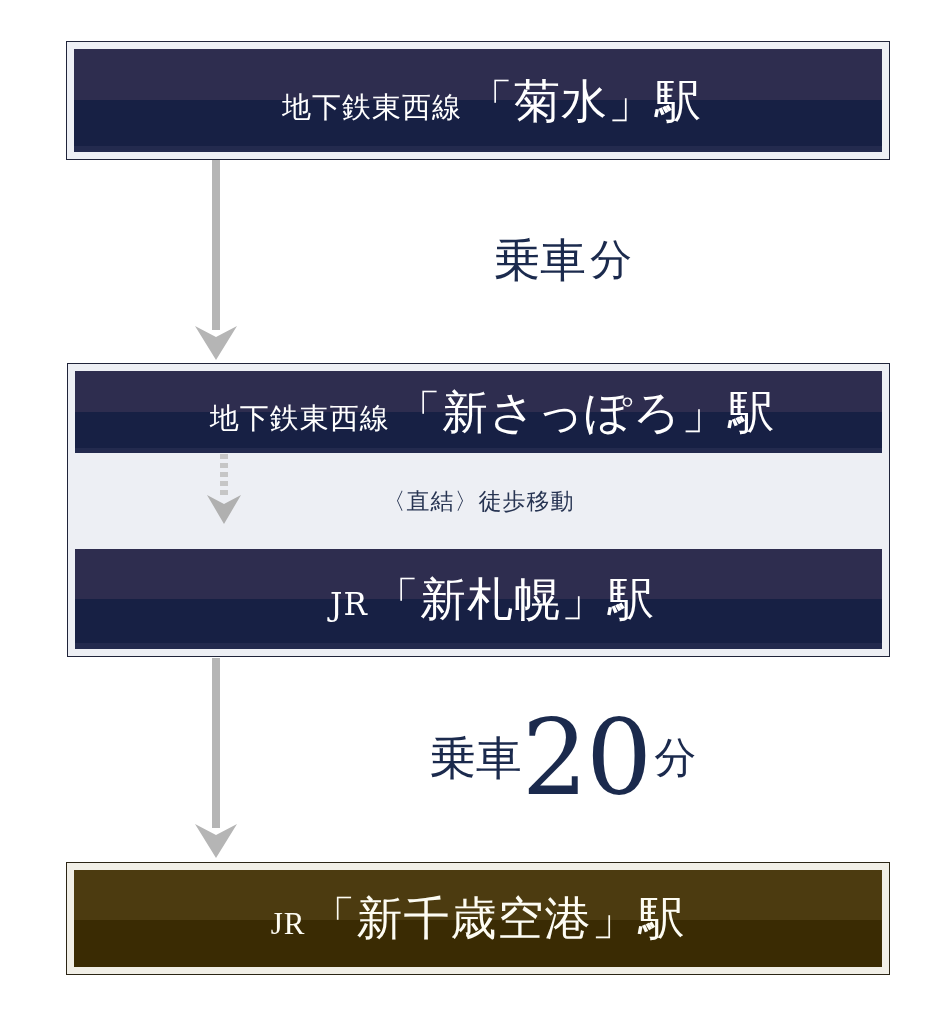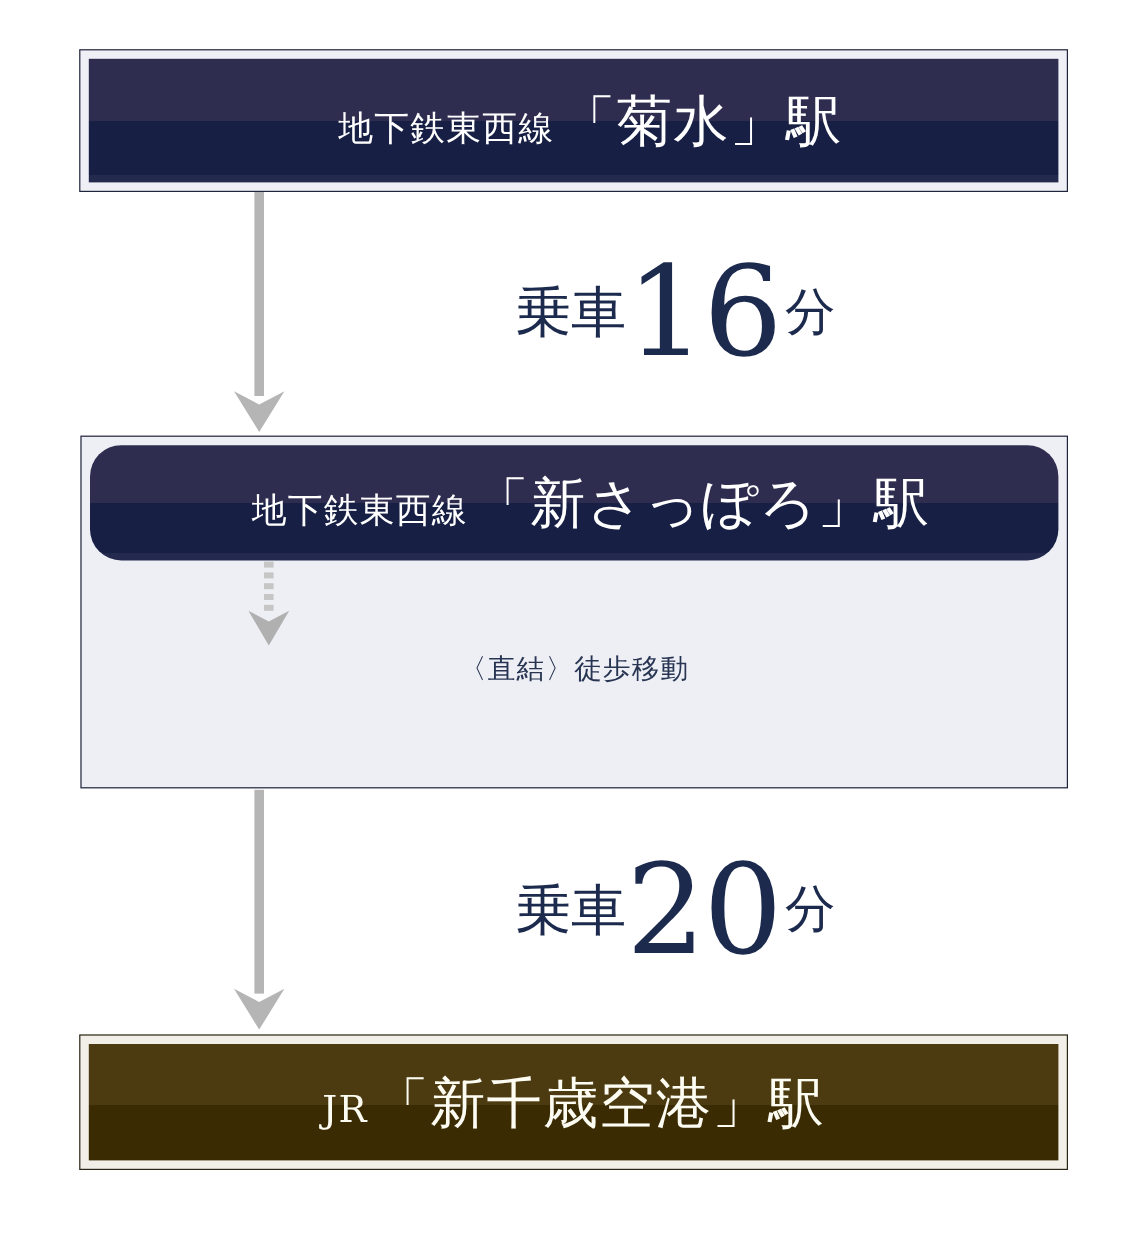--- a/index.html
+++ b/index.html
@@ -6,37 +6,37 @@
   .wrap{
     position:relative;width:948px;height:1031px;background:#ffffff;
     font-family:"DejaVu Serif","Liberation Serif",serif;overflow:hidden;
   }
   
   .station-box{
     position:absolute;left:66px;width:824px;box-sizing:border-box;
     border:1px solid var(--frame-border);padding:7px;
   }
   .station-box.navy-frame{background:var(--frame-bg-navy);}
-  .station-box.gold-frame{background:var(--frame-bg-gold);border-color:var(--frame-border-gold);}
+  .station-box.gold-frame{background:var(--frame-bg-gold);border-color:var(--frame-border-gold);font-family:Liberation Serif, serif;}
   .bar{
     width:100%;height:100%;display:flex;align-items:center;justify-content:center;
     box-sizing:border-box;
   }
   .bar.navy{background:linear-gradient(to bottom,var(--navy-top) 0%,var(--navy-top) 50%,var(--navy-bottom) 50%,var(--navy-bottom) 94%,#232a4e 94%,#232a4e 100%);padding-left:28px;}
   .bar.gold{background:linear-gradient(to bottom,var(--gold-top) 0%,var(--gold-top) 52%,var(--gold-bottom) 52%,var(--gold-bottom) 100%);}
   .bar .txt{white-space:nowrap;}
   .line-label{font-size:29px;line-height:1;color:#ffffff;letter-spacing:1px;}
   .line-label.latin{font-size:31px;}
   .station-label{font-size:46px;line-height:1;color:#ffffff;letter-spacing:1px;}
   .gold .line-label,.gold .station-label{color:#fdfcf3;}
   
   #combo{position:absolute;left:67px;top:363px;width:823px;height:294px;
     box-sizing:border-box;border:1px solid var(--frame-border);
     background:var(--frame-bg-mid);padding:7px;display:flex;flex-direction:column;}
-  #combo .bar.a{height:96px;flex:none;border-radius:26px;}
+  #combo .bar.a{height:82px;flex:none;}
   #combo .bar.b{height:100px;flex:none;}
   .transfer-row{flex:1;position:relative;display:flex;align-items:center;justify-content:center;}
   .transfer-label{font-size:23px;line-height:1;color:var(--transfer-color);letter-spacing:1px;}
   .dashed-arrow{position:absolute;left:132px;top:0;}
   
   .segment-arrow{position:absolute;left:195px;width:42px;height:200px;}
   .ride-label{
     position:absolute;left:563px;height:200px;transform:translateX(-50%);
     display:flex;align-items:center;white-space:nowrap;color:var(--ride-color);
   }
@@ -57,41 +57,46 @@
       </div>
     </div>
   </div>
 
   <svg class="segment-arrow" style="top:160px;" viewBox="0 0 42 200">
     <rect x="17" y="0" width="8" height="170" fill="#b5b5b5"></rect>
     <polygon points="0,166 21,177 42,166 21,200" fill="#b5b5b5"></polygon>
   </svg>
   <div class="ride-label" style="top:160px;">
     <span class="ride-mode">乗車</span>
-    <span class="ride-minutes">16</span>
     <span class="ride-unit">分</span>
   </div>
 
   <div id="combo">
     <div class="bar navy a">
       <div class="txt">
         <span class="line-label">地下鉄東西線</span>
         <span class="station-label">「新さっぽろ」駅</span>
       </div>
     </div>
     <div class="transfer-row">
       <svg class="dashed-arrow" width="34" height="72" viewBox="0 0 34 72">
         <rect x="13" y="1" width="8" height="5" fill="#c6c6c6"></rect>
         <rect x="13" y="10" width="8" height="5" fill="#c6c6c6"></rect>
         <rect x="13" y="19" width="8" height="5" fill="#c6c6c6"></rect>
         <rect x="13" y="28" width="8" height="5" fill="#c6c6c6"></rect>
         <rect x="13" y="37" width="8" height="5" fill="#c6c6c6"></rect>
         <polygon points="0,42 17,51 34,42 17,71" fill="#b0b0b0"></polygon>
       </svg>
       <span class="transfer-label">〈直結〉徒歩移動</span>
+    </div>
+    <div class="bar navy b">
+      <div class="txt">
+        <span class="line-label latin">JR</span>
+        <span class="station-label">「新札幌」駅</span>
+      </div>
     </div>
   </div>
 
   <svg class="segment-arrow" style="top:658px;" viewBox="0 0 42 200">
     <rect x="17" y="0" width="8" height="170" fill="#b5b5b5"></rect>
     <polygon points="0,166 21,177 42,166 21,200" fill="#b5b5b5"></polygon>
   </svg>
   <div class="ride-label" style="top:658px;">
     <span class="ride-mode">乗車</span>
     <span class="ride-minutes">20</span>

